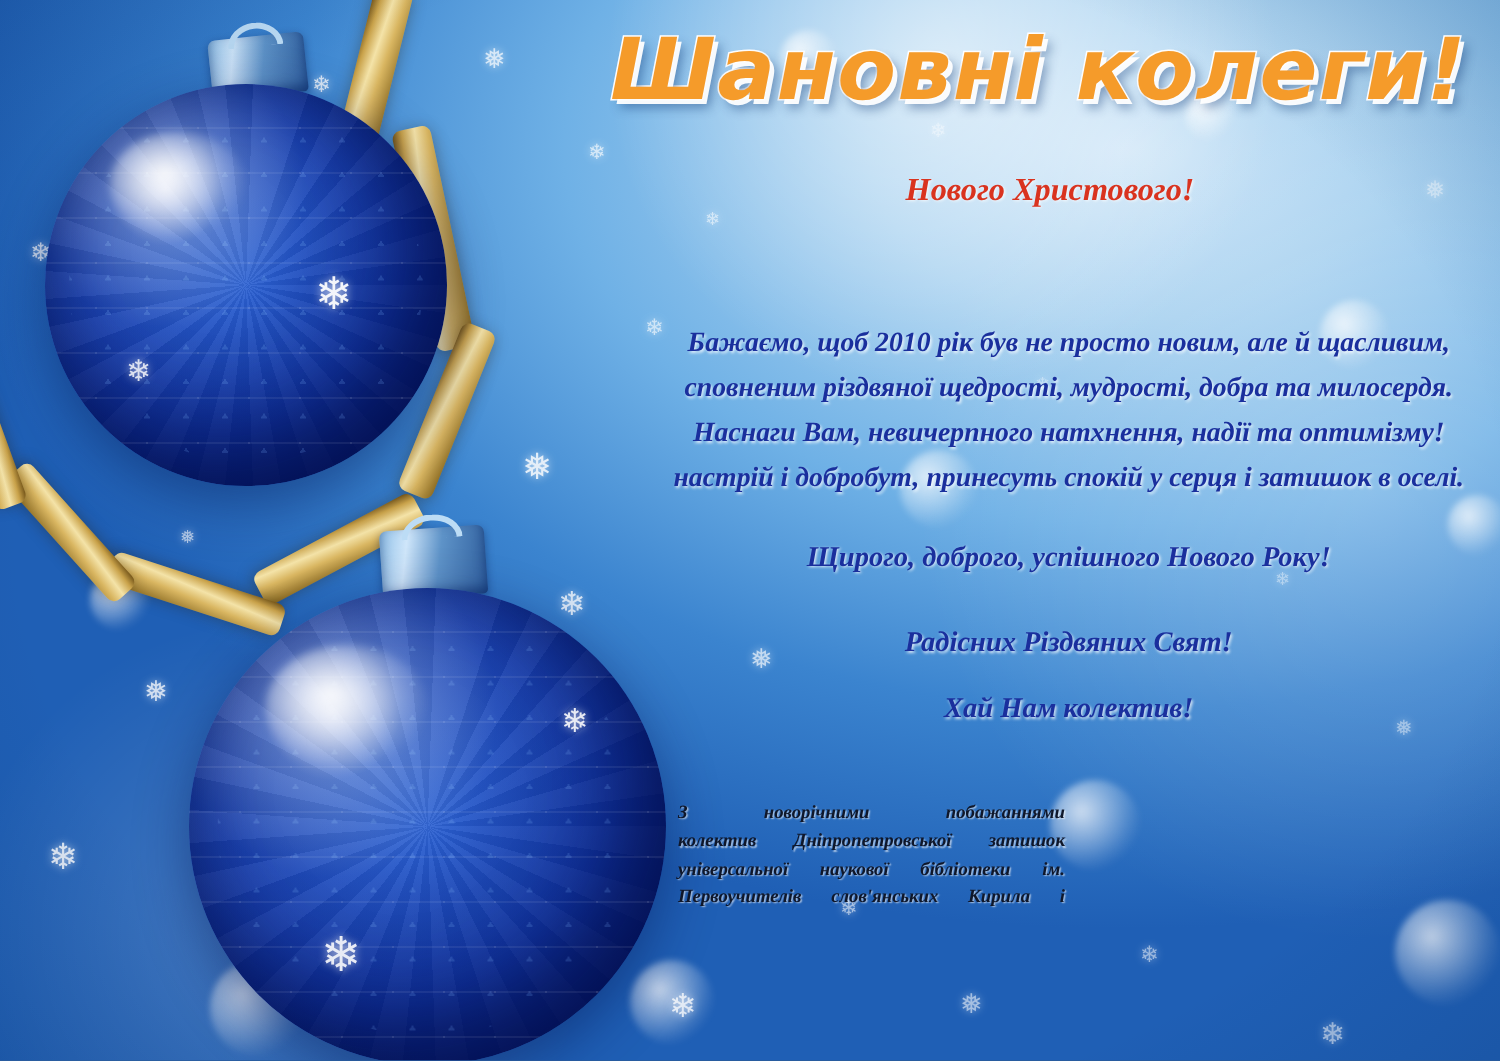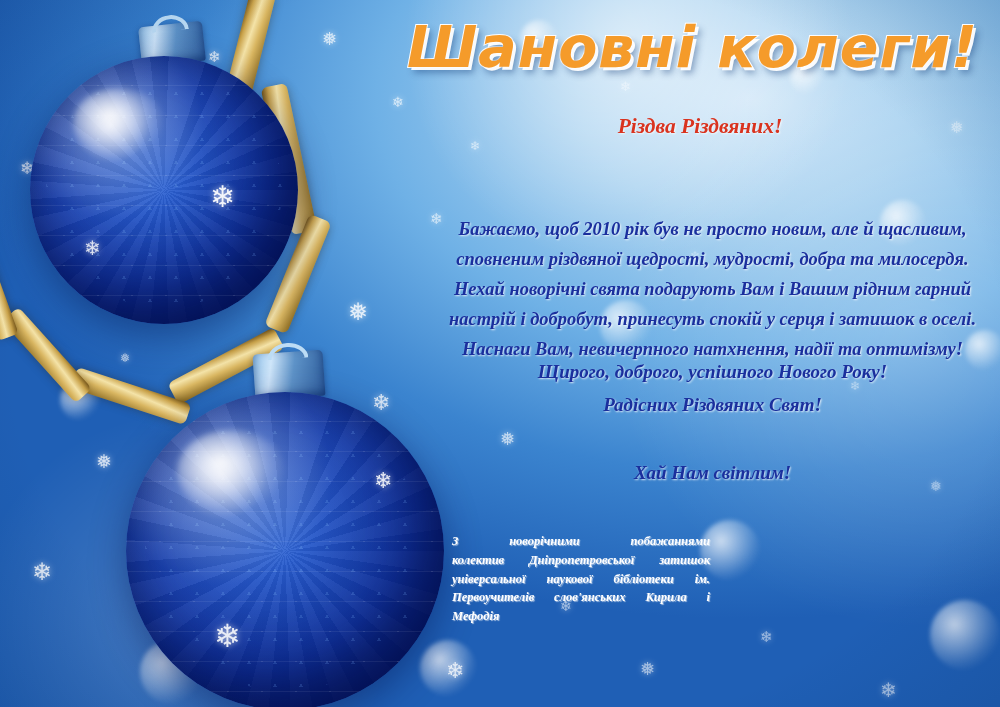--- a/index.html
+++ b/index.html
@@ -177,28 +177,28 @@
     width: 545px;
     left: 440px;
     text-align: center;
     color: #1a2f9d;
     font-weight: bold;
     font-style: italic;
     font-size: 19px;
     text-shadow: 1px 1px 2px rgba(255,255,255,0.8);
   }
   .l1 { top: 361px; }
-  .l2 { top: 394px; }
+  .l2 { top: 418px; }
   .l3 { top: 462px; }
   .signature {
     position: absolute;
     left: 452px;
     top: 532px;
     width: 258px;
-    color: #ffffff;
+    color: #0f172a;
     font-weight: bold;
     font-style: italic;
     font-size: 12.5px;
     line-height: 1.5;
     text-align: justify;
     text-shadow: 1px 1px 1px rgba(255,255,255,0.6);
   }
   .sig-line { display: block; }
   .sig-line.jspread {
     text-align: justify;
@@ -291,36 +291,34 @@
     </div>
     <div class="flake" style="left:200px;top:620px;font-size:32px;opacity:.9;">❄</div>
     <div class="flake" style="left:360px;top:470px;font-size:22px;opacity:.9;">❄</div>
   </div>
 
   <div class="bg-vignette"></div>
 
   <div class="headline">Шановні колеги!</div>
 
   <div class="greet">
-    <div>Різдва Різдвяних!</div>
+    <div>Нового Христового!</div>
   </div>
 
   <div class="body-text">
     <div>Бажаємо, щоб 2010 рік був не просто новим, але й щасливим,</div>
     <div>сповненим різдвяної щедрості, мудрості, добра та милосердя.</div>
-    <div>Нехай новорічні свята подарують Вам і Вашим рідним гарний</div>
+    <div>Наснаги Вам, невичерпного натхнення, надії та оптимізму!</div>
     <div>настрій і добробут, принесуть спокій у серця і затишок в оселі.</div>
-    <div>Наснаги Вам, невичерпного натхнення, надії та оптимізму!</div>
   </div>
 
   <div class="line-block l1">Щирого, доброго, успішного Нового Року!</div>
   <div class="line-block l2">Радісних Різдвяних Свят!</div>
-  <div class="line-block l3">Хай Нам світлим!</div>
+  <div class="line-block l3">Хай Нам колектив!</div>
 
   <div class="signature">
     <span class="sig-line jspread">З новорічними побажаннями</span>
     <span class="sig-line jspread">колектив Дніпропетровської затишок</span>
     <span class="sig-line jspread">універсальної наукової бібліотеки ім.</span>
     <span class="sig-line jspread">Первоучителів слов'янських Кирила і</span>
-    <span class="sig-line">Мефодія</span>
   </div>
 
 </div>
 
 </body></html>

